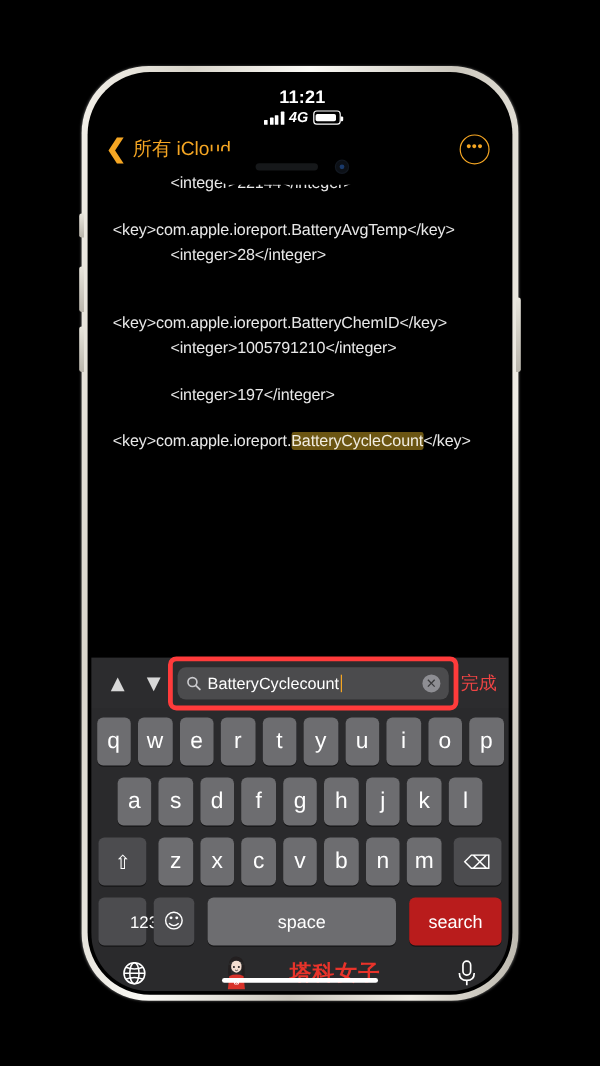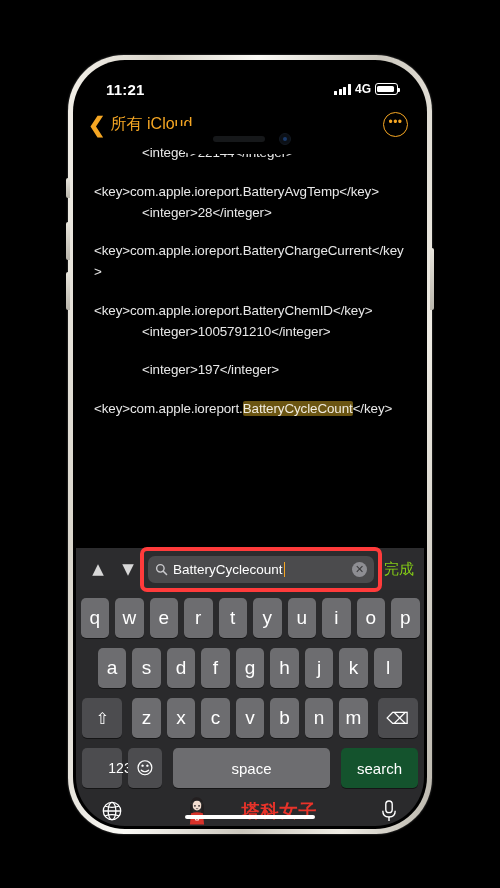--- a/index.html
+++ b/index.html
@@ -60,24 +60,24 @@
   }
   #front-camera::after {
     content:""; position:absolute; left:3px; top:3px;
     width:4px;height:4px;border-radius:50%;background:#1a3a6b;
   }
 
   
   #status-bar {
     position: absolute; left:0; top:0; width:100%; height: 42px;
     display:flex; align-items:center; justify-content:space-between;
-    padding: 10px 26px 0 30px; z-index: 25; color:#fff;
+    padding: 10px 26px 0 30px; z-index: 25; color:#fff;flex-direction:column;
   }
   #status-time { font-size: 15px; font-weight: 700; letter-spacing: .2px; }
-  #status-right { display:flex; align-items:center; gap:4px; }
+  #status-right { display:flex; align-items:center; gap:4px;font-style:italic; }
   .bars { display:flex; align-items:flex-end; gap:1.5px; height:11px; }
   .bars i { display:block; width:3px; background:#fff; border-radius:.5px; }
   .bars i:nth-child(1){height:4px} .bars i:nth-child(2){height:6px}
   .bars i:nth-child(3){height:8px} .bars i:nth-child(4){height:11px}
   #net-label { font-size: 12px; font-weight: 600; }
   #battery-icon { position:relative; width:23px; height:11.5px; border:1.3px solid #fff; border-radius:3px; }
   #battery-icon::after{content:"";position:absolute;right:-3.4px;top:3.3px;width:2px;height:4px;background:#fff;border-radius:0 1px 1px 0;}
   #battery-fill{position:absolute;left:1.3px;top:1.3px;bottom:1.3px;width:17px;background:#fff;border-radius:1.5px;}
 
   
@@ -129,21 +129,21 @@
   }
   #find-search-icon { width:13px;height:13px;flex:none; }
   #find-text { color:#fff; font-size:13.5px; flex:1; white-space:nowrap; overflow:hidden; }
   #find-caret { display:inline-block; width:1.5px; height:15px; background:#f5a623;
                 vertical-align:-3px; margin-left:1px; }
   #find-clear {
     width:15px;height:15px;border-radius:50%;background:#8e8e93;color:#3a3a3c;
     display:flex;align-items:center;justify-content:center;font-size:11px;
     font-family:"DejaVu Sans",sans-serif; line-height:1; flex:none;
   }
-  #find-done { color:#84cc16; font-size:15px; padding-left:2px; white-space:nowrap;text-align:right; }
+  #find-done { color:#ef4444; font-size:15px; padding-left:2px; white-space:nowrap;text-align:right; }
 
   
   #keyboard {
     position:absolute; left:0; right:0; bottom:0; height:236px;
     background:#2a2a2c; z-index:19;
     padding: 8px 3px 0;
     display:flex; flex-direction:column;
   }
   .kb-row { display:flex; justify-content:center; gap:6px; margin-bottom:10px; }
   .key {
@@ -154,21 +154,21 @@
     font-family:"Liberation Sans", sans-serif;
   }
   .kb-row.row2 { padding: 0 16px; }
   .kb-row.row3 { padding: 0 0px; }
   .key.wide { width:40px; background:#4c4c4f; font-size:16px;
               font-family:"DejaVu Sans", sans-serif; }
   .key.num  { width:40px; background:#4c4c4f; font-size:14px;padding-left:36px; }
   .key.emoji{ width:34px; background:#4c4c4f; font-size:17px;
               font-family:"DejaVu Sans", sans-serif; }
   .key.space{ flex:1; background:#6d6d70; font-size:15px; margin:0 5px; }
-  .key.search-key{ width:77px; background:#14532d; font-size:15px; }
+  .key.search-key{ width:77px; background:#b91c1c; font-size:15px; }
   .kb-row.row4 { gap:6px; padding:0 3px; }
   #kb-bottom {
     display:flex; align-items:center; justify-content:space-between;
     padding: 0 22px; height:48px; margin-top:-2px;
   }
   .kb-bottom-icon { color:#fff; }
   #watermark { display:flex; align-items:center; gap:5px; }
   #watermark-text { color:#e8332a; font-size:18px; font-weight:700; letter-spacing:1px;
                     font-family:"DejaVu Sans", sans-serif;margin-left:28px; }
   #mascot { width:24px; height:30px; }
@@ -191,21 +191,20 @@
   <div class="side-btn" id="btn-power"></div>
 
   <div id="screen">
 
     <div id="doc">
         <div class="doc-line indent">&lt;integer&gt;22144&lt;/integer&gt;</div>
         <div class="doc-gap"></div>
         <div class="doc-line">&lt;key&gt;com.apple.ioreport.BatteryAvgTemp&lt;/key&gt;</div>
         <div class="doc-line indent">&lt;integer&gt;28&lt;/integer&gt;</div>
         <div class="doc-gap"></div>
-        <div class="doc-line">&lt;key&gt;com.apple.ioreport.BatteryChargeCurrent&lt;/key&gt;</div>
         <div class="doc-gap"></div>
         <div class="doc-line">&lt;key&gt;com.apple.ioreport.BatteryChemID&lt;/key&gt;</div>
         <div class="doc-line indent">&lt;integer&gt;1005791210&lt;/integer&gt;</div>
         <div class="doc-gap"></div>
         <div class="doc-line indent">&lt;integer&gt;197&lt;/integer&gt;</div>
         <div class="doc-gap"></div>
         <div class="doc-line"><span>&lt;key&gt;com.apple.ioreport.</span><span class="hl">BatteryCycleCount</span><span>&lt;/key&gt;</span></div>
       </div>
 
     <div id="status-bar">

